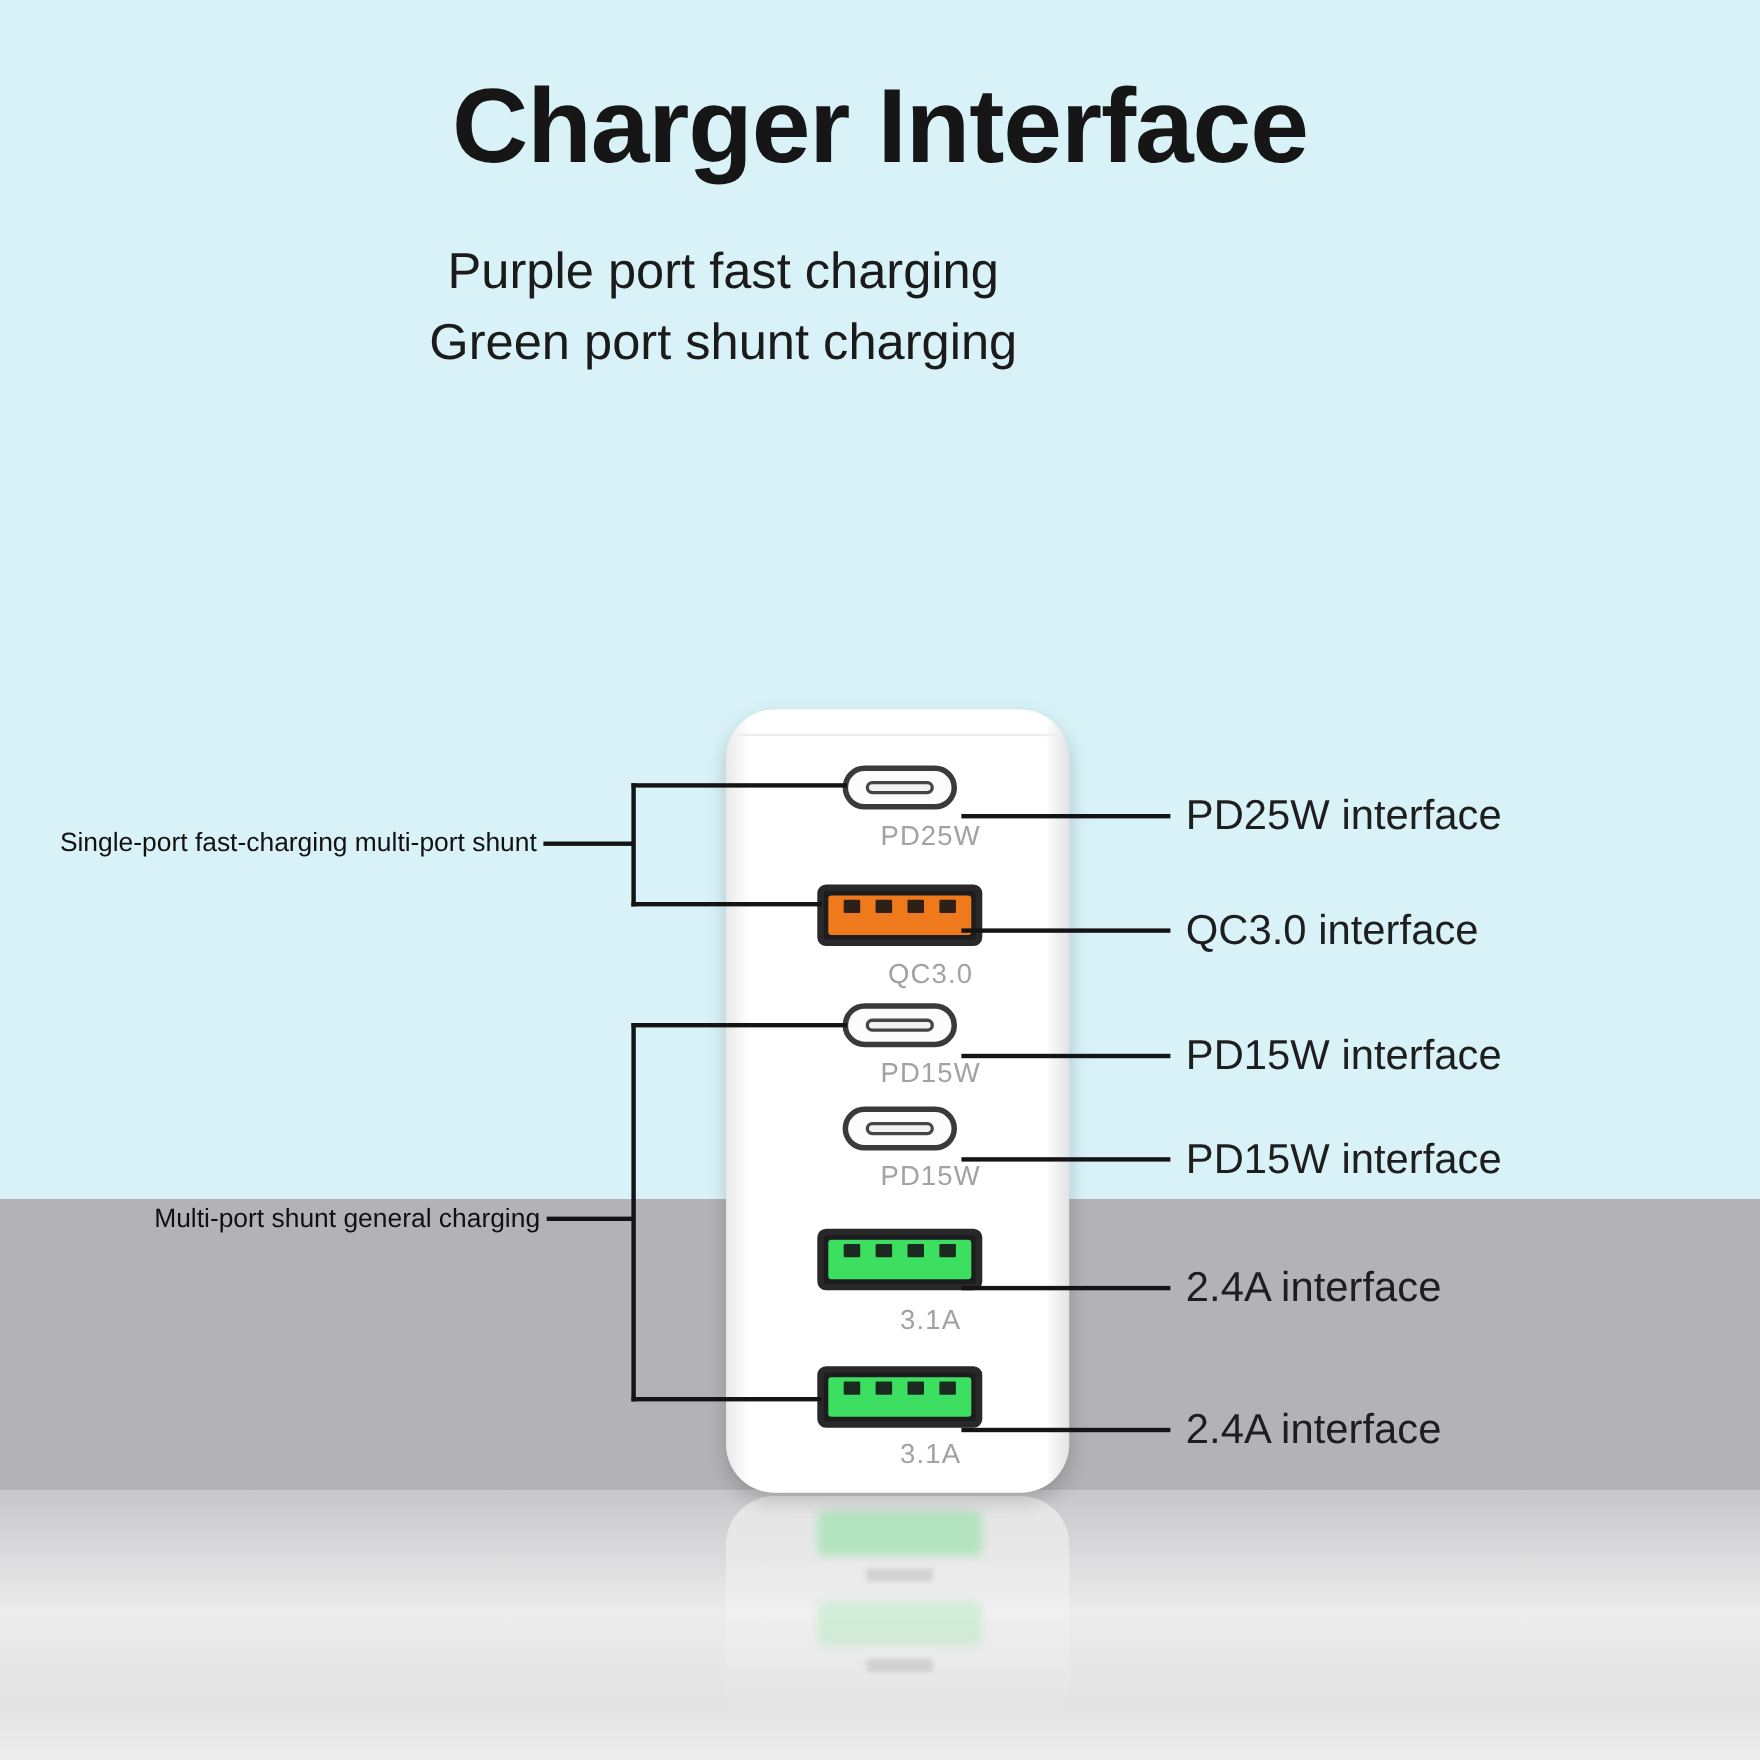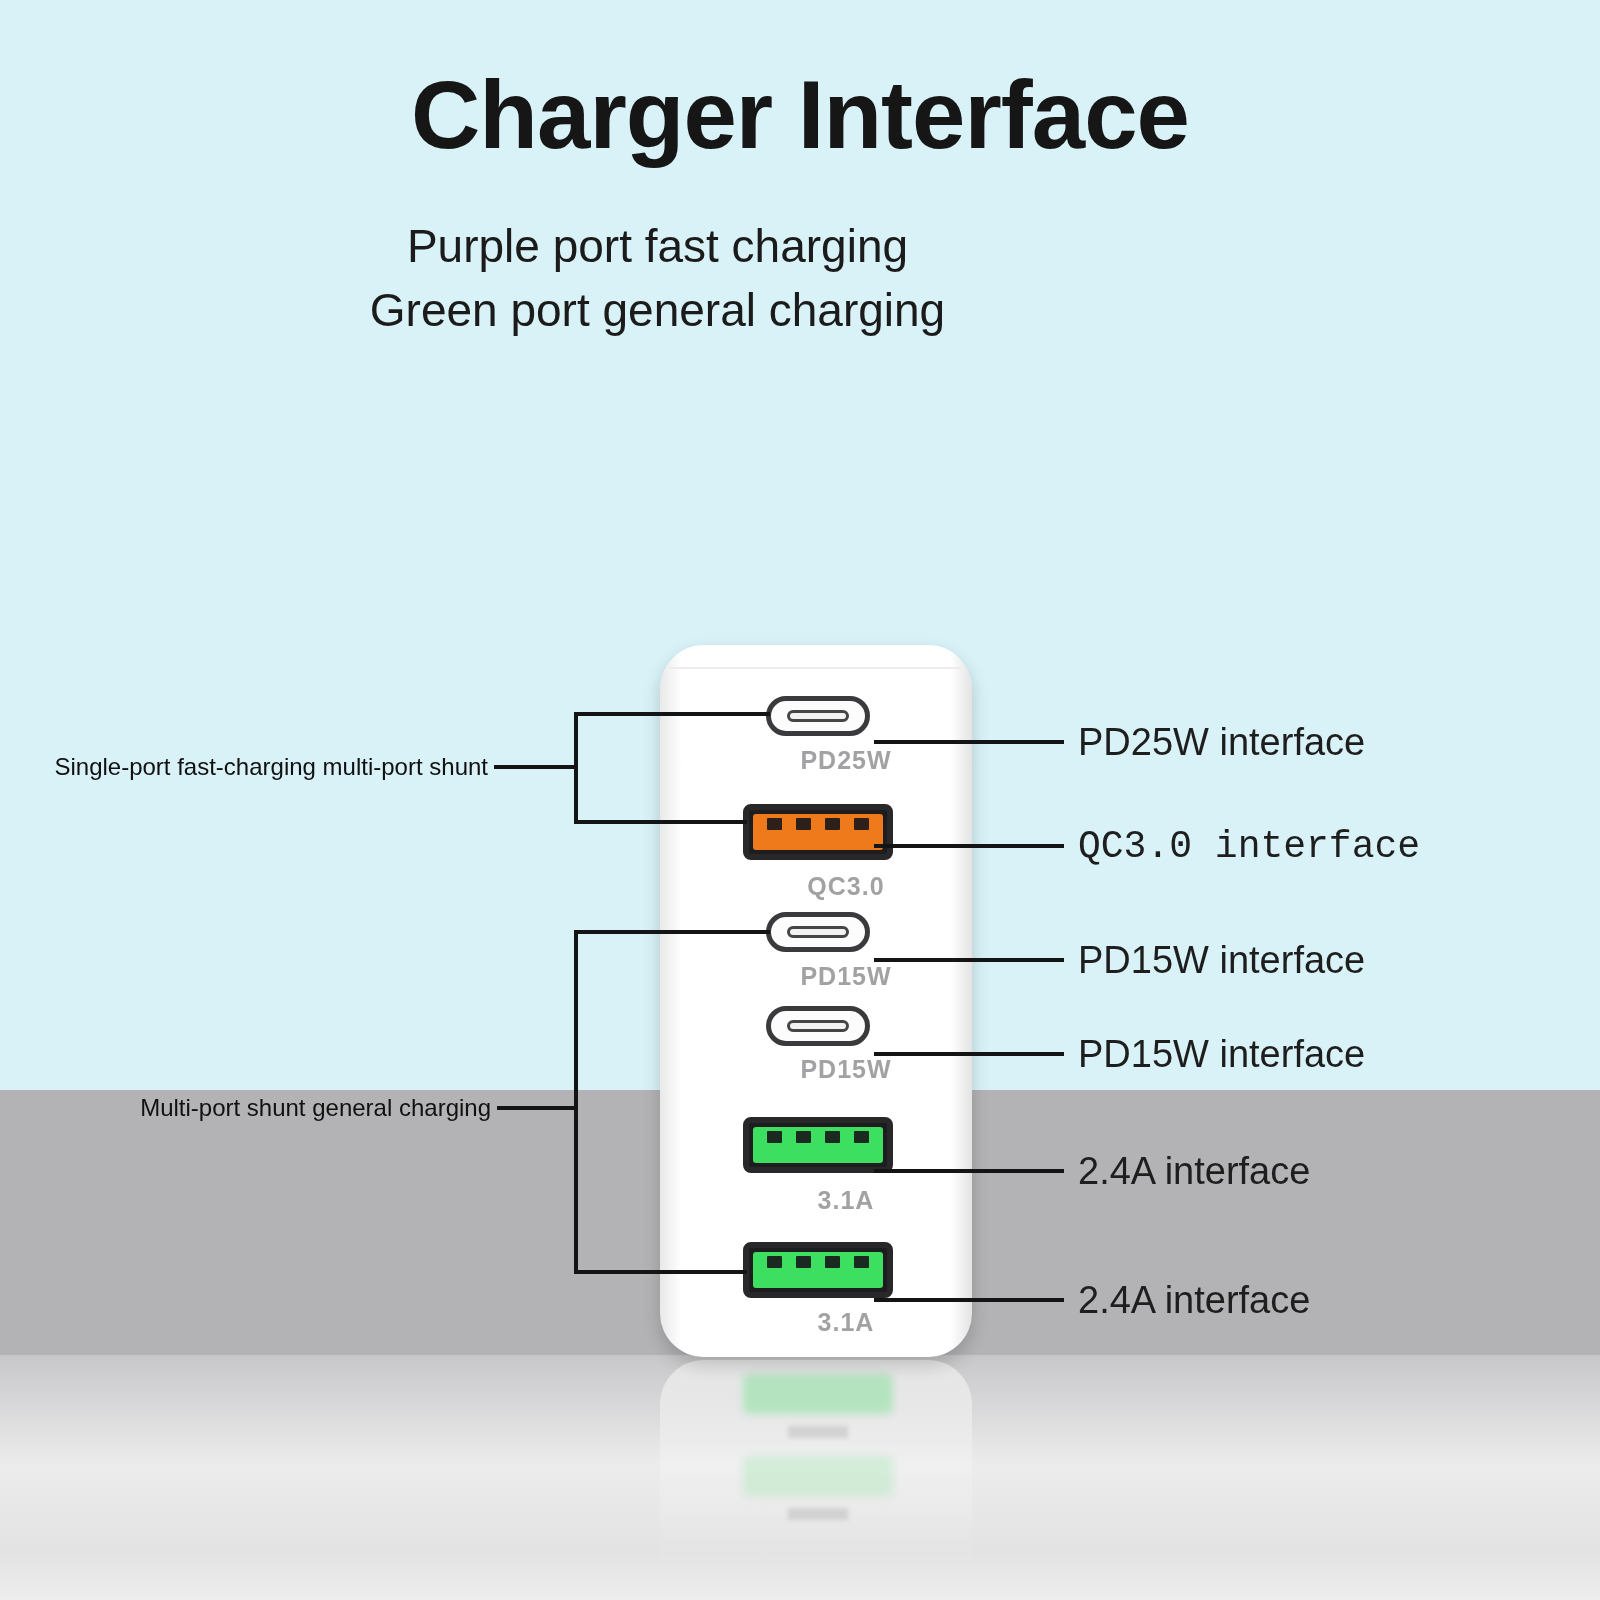--- a/index.html
+++ b/index.html
@@ -61,36 +61,36 @@
 
   .port-1 { left:766px; top:696px; }
   .port-2 { left:743px; top:804px; }
   .port-3 { left:766px; top:912px; }
   .port-4 { left:766px; top:1006px; }
   .port-5 { left:743px; top:1117px; }
   .port-6 { left:743px; top:1242px; }
 
   .port-label {
     position:absolute; left:660px; width:372px; text-align:center;
-    font-size:25px; font-weight:bold; letter-spacing:1px; color:#a2a2a4;
+    font-size:25px; font-weight:normal; letter-spacing:1px; color:#a2a2a4;
   }
   .pl-1 { top:746px; } .pl-2 { top:872px; } .pl-3 { top:962px; }
   .pl-4 { top:1055px; } .pl-5 { top:1186px; } .pl-6 { top:1308px; }
 
   
   .ln { position:absolute; background:#141414; }
 
   
   .r-anno {
     position:absolute; left:874px; height:52px;
     display:flex; align-items:center;margin-top:28px;
   }
   .r-anno .line { width:190px; height:4px; background:#141414; flex:none; }
   .r-anno .r-text { margin-left:14px; font-size:38px; color:#1e1e1e; white-space:nowrap; }
-  .ra-1 { top:688px; } .ra-2 { top:792px;font-family:Liberation Mono, monospace; } .ra-3 { top:906px; }
+  .ra-1 { top:688px; } .ra-2 { top:792px; } .ra-3 { top:906px; }
   .ra-4 { top:1000px; } .ra-5 { top:1117px; } .ra-6 { top:1246px; }
 
   
   .l-anno {
     position:absolute; left:0; height:52px;
     display:flex; align-items:center;
   }
   .l-anno .l-text { font-size:24px; color:#111; text-align:right; white-space:nowrap; }
   .l-anno .line { height:4px; background:#141414; flex:none; margin-left:6px; }
   .la-1 { top:741px; } .la-1 .l-text { width:488px; } .la-1 .line { width:83px; }
@@ -113,21 +113,21 @@
 
 <div class="scene">
 
   <div class="bg-top"></div>
   <div class="bg-band"></div>
   <div class="bg-floor"></div>
 
   <div class="title">Charger Interface</div>
   <div class="subtitle">
     <div>Purple port fast charging</div>
-    <div>Green port general charging</div>
+    <div>Green port shunt charging</div>
   </div>
 
   <div class="reflection">
     <div class="refl-port refl-p1"></div>
     <div class="refl-mark rm-1"></div>
     <div class="refl-port refl-p2"></div>
     <div class="refl-mark rm-2"></div>
   </div>
 
   <div class="charger">

